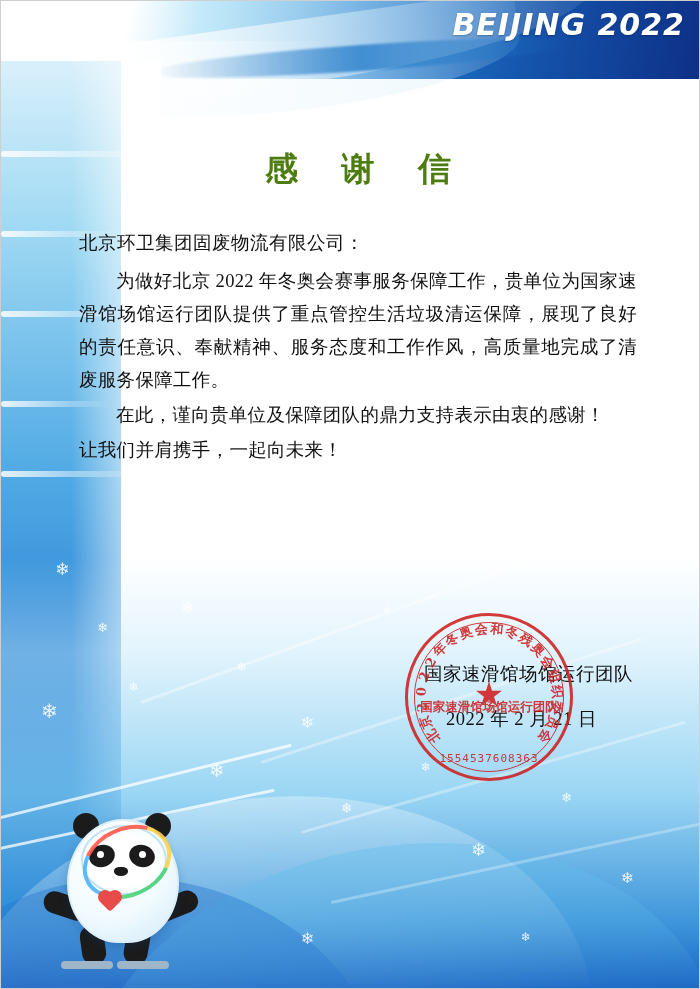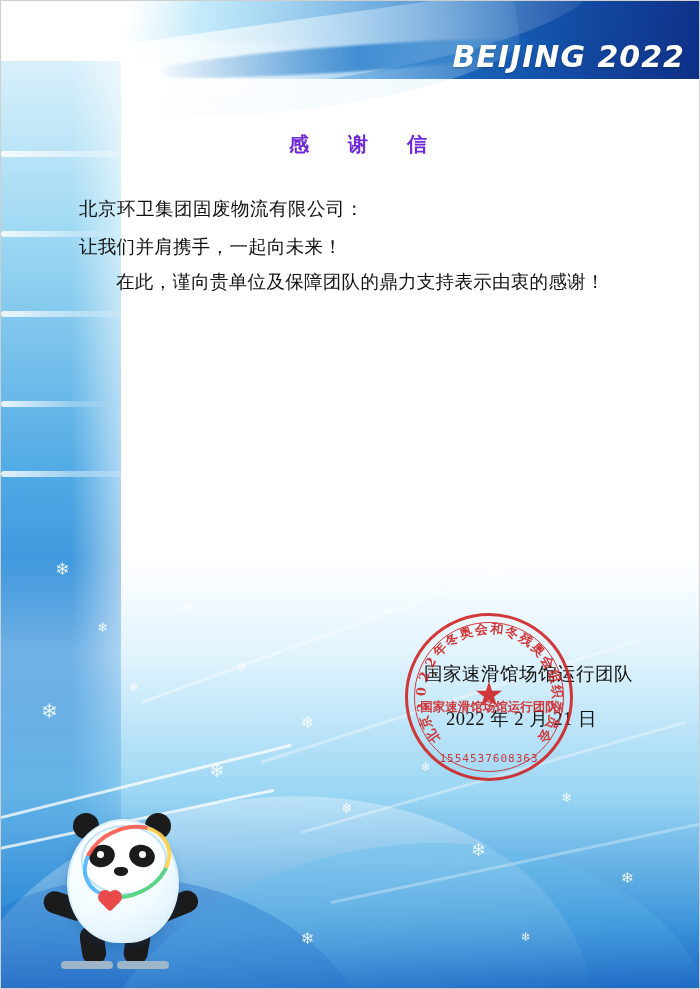--- a/index.html
+++ b/index.html
@@ -72,21 +72,20 @@
     position: absolute;
     top: 6px;
     right: 14px;
     color: #ffffff;
     font-family: "DejaVu Sans", "Liberation Sans", sans-serif;
     font-weight: bold;
     font-style: italic;
     font-size: 30px;
     letter-spacing: 1px;
     text-shadow: 0 1px 2px rgba(0,0,0,0.25);
-    margin-top: 32px;
   }
 
   
   .left-column {
     position: absolute;
     top: 60px;
     left: 0;
     width: 120px;
     height: 929px;
     background: linear-gradient(180deg, #d9f0fb 0%, #9fd9f3 18%, #4fa9e4 45%, #2a7fd2 68%, #1d5fc0 100%);
@@ -276,26 +275,26 @@
     position: absolute;
     top: 110px;
     left: 0;
     width: 700px;
     padding: 0 64px 0 78px;
     box-sizing: border-box;
     z-index: 5;
   }
   .letter-title {
     text-align: center;
-    font-size: 20px;
+    font-size: 33px;
     font-weight: bold;
     letter-spacing: 16px;
-    color: #6d28d9;
+    color: #4d7c0f;
     text-indent: 16px;
-    margin: 20px 0 38px 0;
+    margin: 36px 0 38px 0;
     font-family: "DejaVu Serif", "Liberation Serif", serif;
   }
   .salutation {
     font-size: 18.5px;
     color: #111111;
     margin-bottom: 10px;
     letter-spacing: .5px;
   }
   .para {
     font-size: 18.5px;
@@ -473,23 +472,24 @@
       <div class="skate left"></div>
       <div class="skate right"></div>
     </div>
   </div>
 
   <div class="beijing-logo">BEIJING 2022</div>
 
   <div class="content">
     <div class="letter-title">感 谢 信</div>
     <div class="salutation">北京环卫集团固废物流有限公司：</div>
+    <p class="para">为做好北京 2022 年冬奥会赛事服务保障工作，贵单位为国家速滑馆场馆运行团队提供了重点管控生活垃圾清运保障，展现了良好的责任意识、奉献精神、服务态度和工作作风，高质量地完成了清废服务保障工作。</p>
     <div class="closing">
+      <p class="para">在此，谨向贵单位及保障团队的鼎力支持表示由衷的感谢！</p>
       <p class="para line-noindent">让我们并肩携手，一起向未来！</p>
-      <p class="para">在此，谨向贵单位及保障团队的鼎力支持表示由衷的感谢！</p>
     </div>
   </div>
 
   <div class="signature">
     <div class="sig-org">国家速滑馆场馆运行团队</div>
     <div class="sig-date">2022 年 2 月 21 日</div>
   </div>
 
   <div class="seal">
     <div class="ring-outer"></div>

